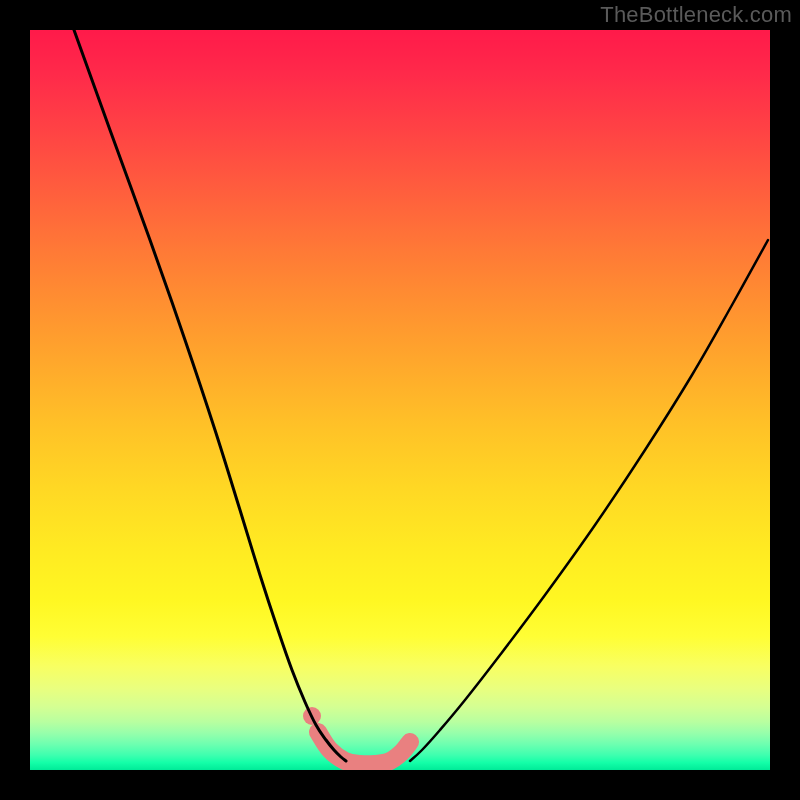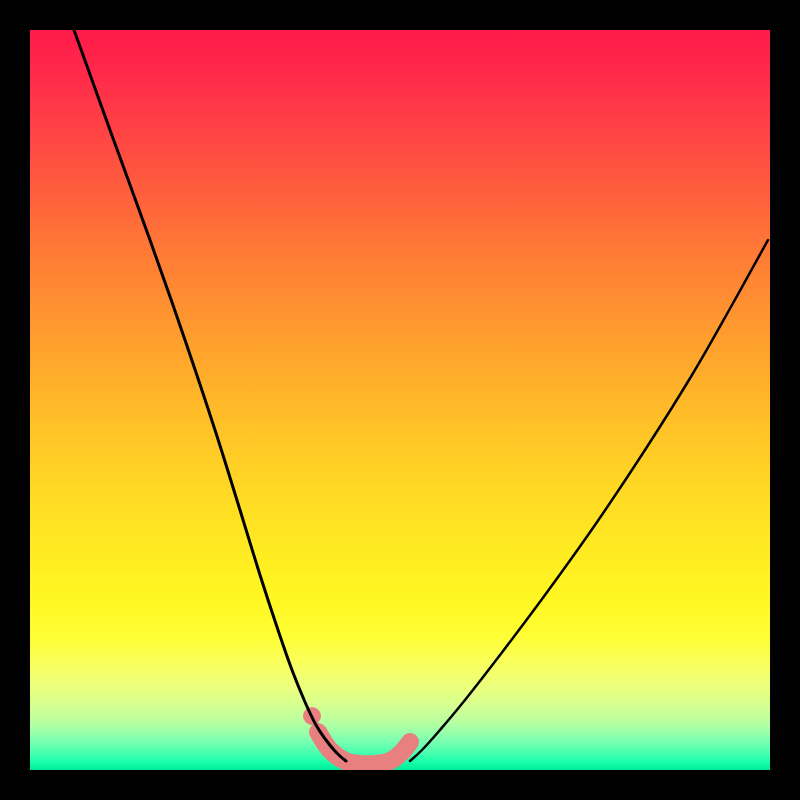--- a/index.html
+++ b/index.html
@@ -79,13 +79,14 @@
     <div class="gradient"></div>
 
     <svg class="curves" viewBox="0 0 740 740" preserveAspectRatio="none">
       <path fill="none" stroke-linecap="round" stroke-linejoin="round" d="M 288 702 C 290.16 705.24, 295.14 714.78, 300 720 C 304.86 725.22, 309.6 728.48, 315 731 C 320.4 733.52, 324.6 733.46, 330 734 C 335.4 734.54, 339.6 734.54, 345 734 C 350.4 733.46, 355.14 733.16, 360 731 C 364.86 728.84, 368.4 725.42, 372 722 C 375.6 718.58, 378.56 713.8, 380 712" stroke="#e98080" stroke-width="18"></path>
       <circle cx="282" cy="686" r="9" fill="#e98080"></circle>
       <path fill="none" stroke-linecap="round" stroke-linejoin="round" d="M 44 0 C 50.48 18, 66.32 62.2, 80 100 C 93.68 137.8, 106.5 172.2, 120 210 C 133.5 247.8, 143.3 275.8, 155 310 C 166.7 344.2, 175.1 369.4, 185 400 C 194.9 430.6, 201.9 453.9, 210 480 C 218.1 506.1, 223.16 523.4, 230 545 C 236.84 566.6, 242.24 582.9, 248 600 C 253.76 617.1, 257.14 627.04, 262 640 C 266.86 652.96, 270.68 662.1, 275 672 C 279.32 681.9, 282.22 688.16, 286 695 C 289.78 701.84, 292.76 705.5, 296 710 C 299.24 714.5, 301.3 716.94, 304 720 C 306.7 723.06, 308.84 725.02, 311 727 C 313.16 728.98, 315.1 730.28, 316 731" stroke="#000000" stroke-width="3"></path>
       <path fill="none" stroke-linecap="round" stroke-linejoin="round" d="M 380 731 C 382.16 729.02, 386.6 725.58, 392 720 C 397.4 714.42, 402.26 709, 410 700 C 417.74 691, 424.2 683.5, 435 670 C 445.8 656.5, 455.6 643.9, 470 625 C 484.4 606.1, 497.9 588.4, 515 565 C 532.1 541.6, 547 521.1, 565 495 C 583 468.9, 597.54 447, 615 420 C 632.46 393, 646.34 371.1, 662 345 C 677.66 318.9, 688.32 299.3, 702 275 C 715.68 250.7, 731.52 221.7, 738 210" stroke="#000000" stroke-width="2.5"></path>
     </svg>
   </div>
 
+  <div class="watermark">TheBottleneck.com</div>
 </div>
 
 </body></html>

